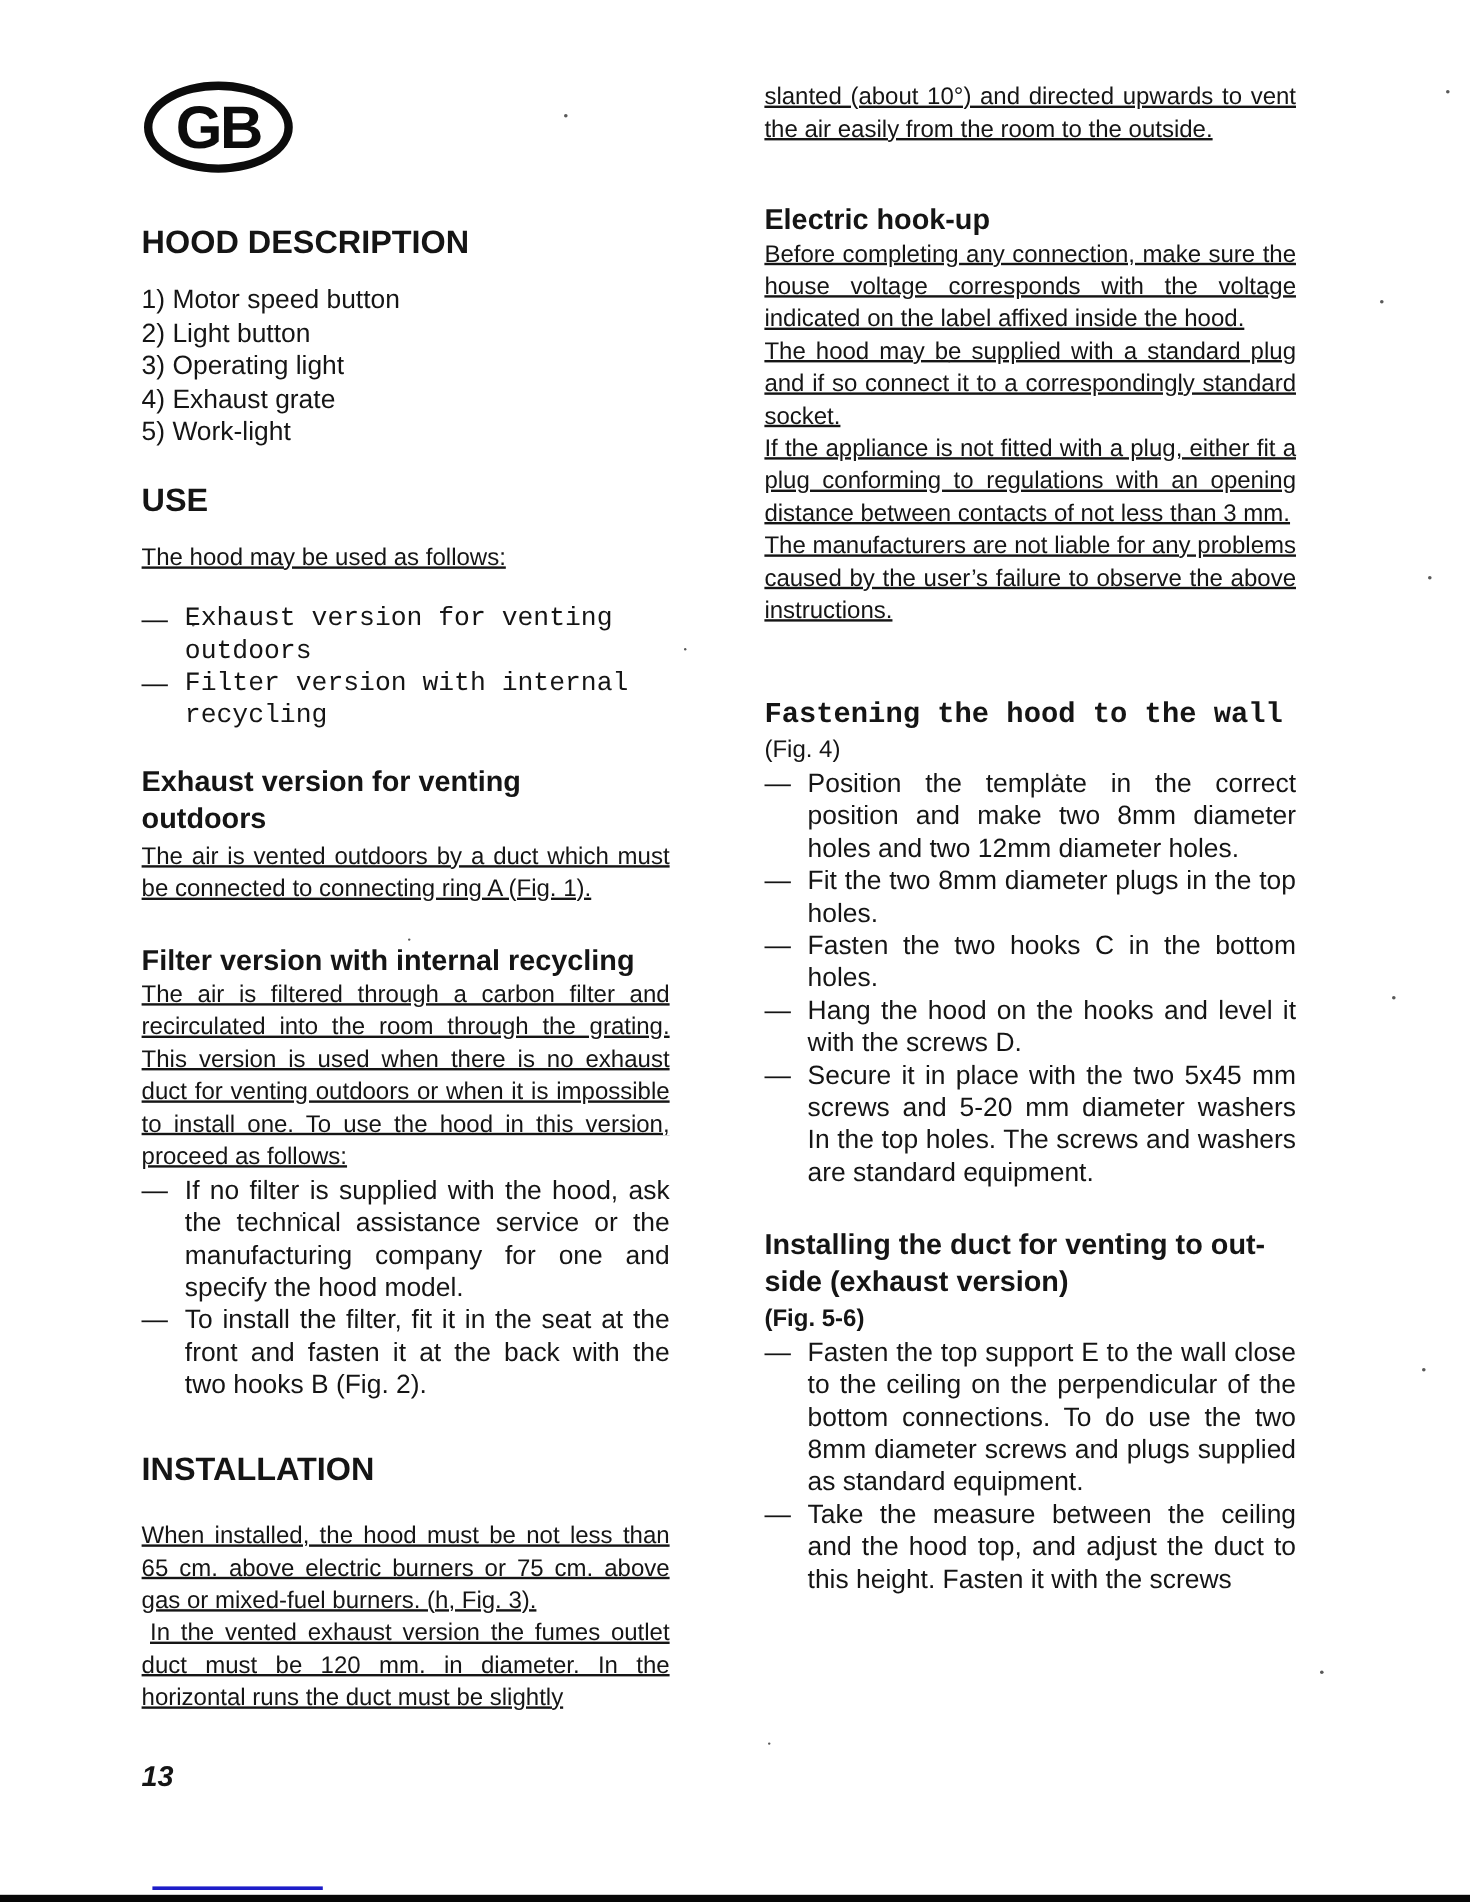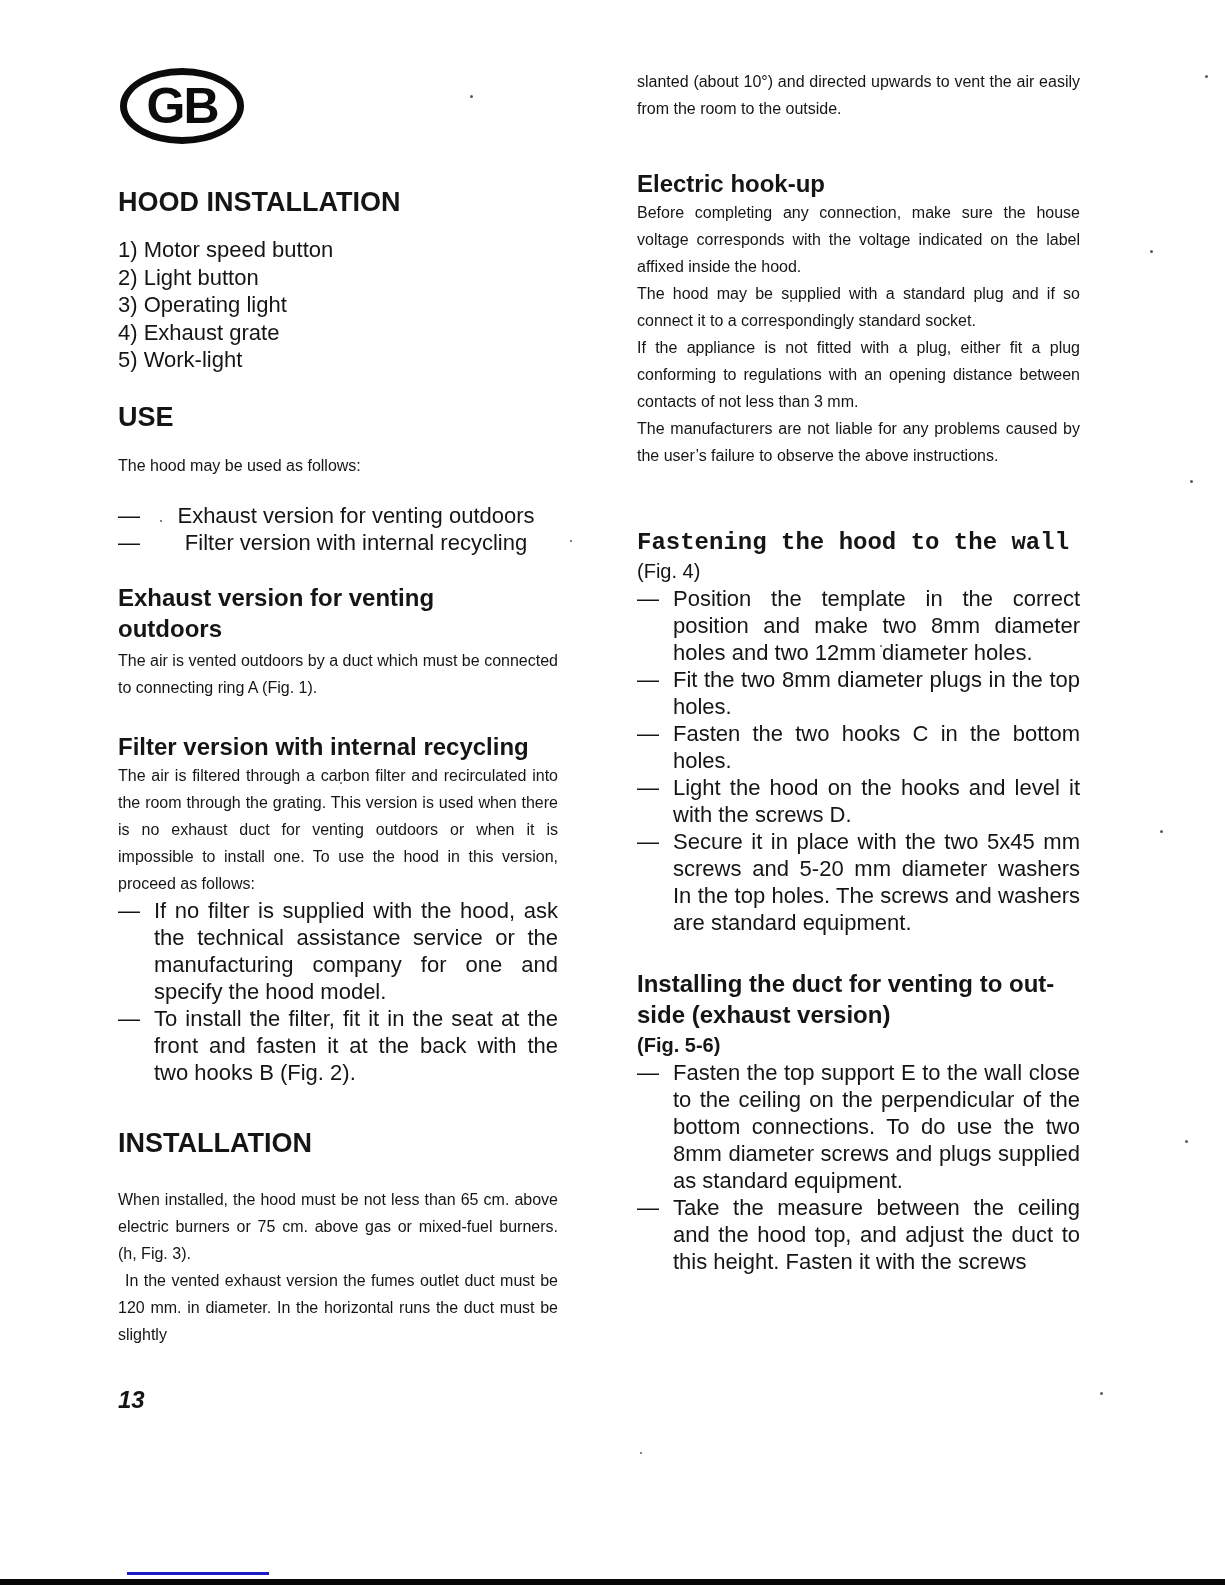--- a/index.html
+++ b/index.html
@@ -31,38 +31,39 @@
     font-size: 27px; font-weight: 700; line-height: 30px;
     letter-spacing: 0px; white-space: nowrap;
   }
   .h2 {
     font-size: 24px; font-weight: 700; line-height: 31px;
     white-space: nowrap;
   }
   .h2 .tline { display: block; }
 
   .body-text {
-    font-size: 16px; line-height: 27px;
+    font-size: 20px; line-height: 27px;
     text-align: justify;
+    text-decoration: underline;
   }
   .fig-line { font-size: 20px; line-height: 27px; }
 
   .plain-list .li { font-size: 22px; line-height: 27.5px; }
 
   .dash-item { display: flex; }
   .dash-item .dash {
     width: 36px; flex: 0 0 36px;
     font-size: 22px; line-height: 27px;
   }
   .dash-item .dash-text {
     flex: 1;
     font-size: 22px; line-height: 27px;
     text-align: justify;
   }
-  .options .dash-text { text-align: center; }
+  .options .dash-text { text-align: left; font-family: Liberation Mono, monospace; }
 
   
   .m-hood-title    { margin-top: 43px; }
   .m-hood-list     { margin-top: 19px; }
   .m-use-title     { margin-top: 28px; }
   .m-use-intro     { margin-top: 20px; }
   .m-use-options   { margin-top: 23px; }
   .m-exh-title     { margin-top: 26px; }
   .m-exh-body      { margin-top: 3px; }
   .m-filter-title  { margin-top: 30px; }
@@ -96,21 +97,21 @@
 <body>
 
 <div class="page">
 
   <div class="col col-left">
 
     <div class="badge">
       <span>GB</span>
     </div>
 
-    <div class="h1 m-hood-title">HOOD INSTALLATION</div>
+    <div class="h1 m-hood-title">HOOD DESCRIPTION</div>
 
     <div class="plain-list m-hood-list">
       <div class="li">1) Motor speed button</div>
       <div class="li">2) Light button</div>
       <div class="li">3) Operating light</div>
       <div class="li">4) Exhaust grate</div>
       <div class="li">5) Work-light</div>
     </div>
 
     <div class="h1 m-use-title">USE</div>
@@ -173,21 +174,21 @@
     <div class="dash-item">
       <span class="dash">—</span>
       <span class="dash-text">Fit the two 8mm diameter plugs in the top holes.</span>
     </div>
     <div class="dash-item">
       <span class="dash">—</span>
       <span class="dash-text">Fasten the two hooks C in the bottom holes.</span>
     </div>
     <div class="dash-item">
       <span class="dash">—</span>
-      <span class="dash-text">Light the hood on the hooks and level it with the screws D.</span>
+      <span class="dash-text">Hang the hood on the hooks and level it with the screws D.</span>
     </div>
     <div class="dash-item">
       <span class="dash">—</span>
       <span class="dash-text">Secure it in place with the two 5x45 mm screws and 5-20 mm diameter washers In the top holes. The screws and washers are standard equipment.</span>
     </div>
 
     <div class="h2 m-duct-title">
       <span class="tline">Installing the duct for venting to out-</span>
       <span class="tline">side (exhaust version)</span>
     </div>

